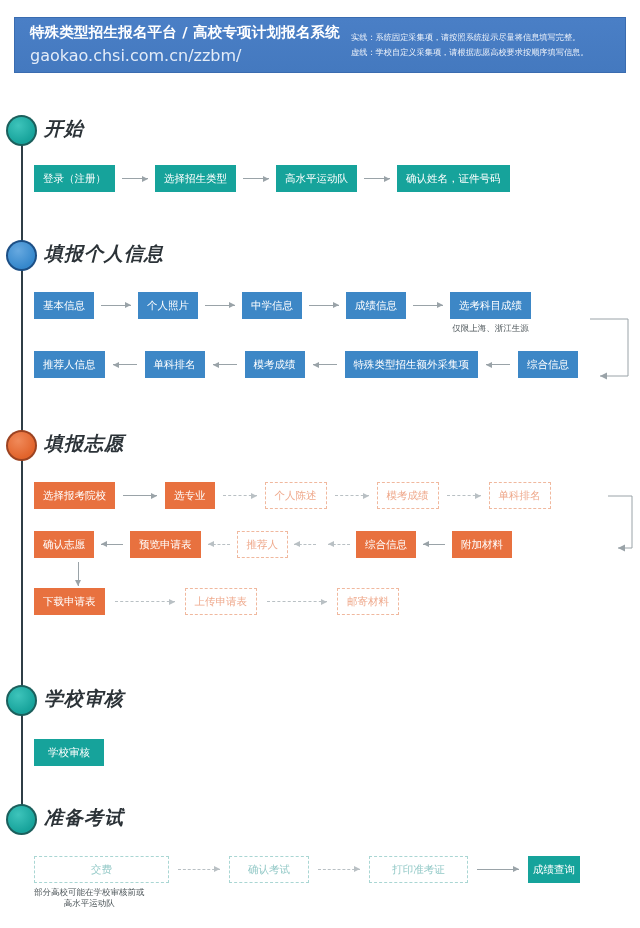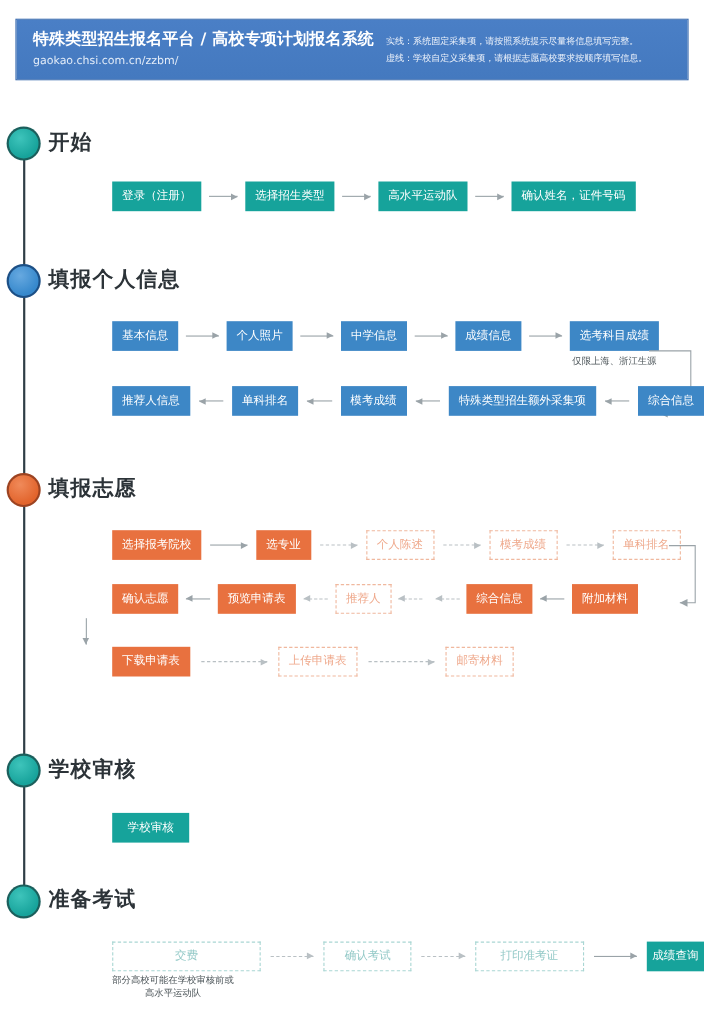--- a/index.html
+++ b/index.html
@@ -23,36 +23,36 @@
     background: linear-gradient(180deg,#4a7fc6 0%, #4479bf 100%);
     border: 1px solid #3a6cb0;
     display: flex; align-items: center;
   }
   .header-left { padding-left: 15px; width: 330px; }
   .header-title {
     font-size: 14.5px; font-weight: bold; color: #ffffff;
     letter-spacing: .2px; line-height: 1.1;
   }
   .header-url {
-    font-size: 10px; color: #e3ecf8; margin-top: 6px;
+    font-size: 16px; color: #e3ecf8; margin-top: 6px;
     font-family: "DejaVu Sans", "Liberation Sans", sans-serif;
   }
   .header-right { padding-left: 6px; }
   .header-note { font-size: 8.2px; color: #eef3fb; line-height: 1.85; white-space: nowrap; }
 
   
   .timeline {
     position: absolute; left: 21px; top: 140px;
     width: 2px; height: 690px;
     background: #2f3e46;
   }
 
   
   .section { position: absolute; left: 0; width: 640px; }
-  .sec-head { position: relative; height: 42px; }
+  .sec-head { position: relative; height: 42px; font-style: italic; }
   .dot {
     position: absolute; left: 6px; top: 2px;
     width: 31px; height: 31px; border-radius: 50%;
   }
   .dot::after {
     content: ""; position: absolute;
     left: 2px; top: 2px; right: 2px; bottom: 2px;
     border-radius: 50%;
   }
   .dot.teal  { background: #1b5f5c; }
@@ -61,21 +61,21 @@
   .dot.blue::after  { background: radial-gradient(circle at 38% 32%, #67a9e0 0%, #3688cc 70%); }
   .dot.orange{ background: #9c4321; }
   .dot.orange::after{ background: radial-gradient(circle at 38% 32%, #f08a5a 0%, #e2642c 70%); }
   .sec-title {
     position: absolute; left: 44px; top: 3px;
     font-size: 19px; font-weight: bold; color: #2c3338;
     letter-spacing: 1px;
   }
 
   
-  .row { position: relative; display: flex; align-items: center; padding-left: 60px; margin-left: 42px; }
+  .row { position: relative; display: flex; align-items: center; padding-left: 34px; }
   .box {
     position: relative;
     display: flex; align-items: center; justify-content: center;
     text-align: center;
     font-size: 10.5px; line-height: 1.15;
     height: 27px; padding: 0 9px;
     white-space: nowrap;
   }
   .box.teal   { background: #16a39b; color: #ffffff; }
   .box.blue   { background: #3d87c6; color: #ffffff; }

